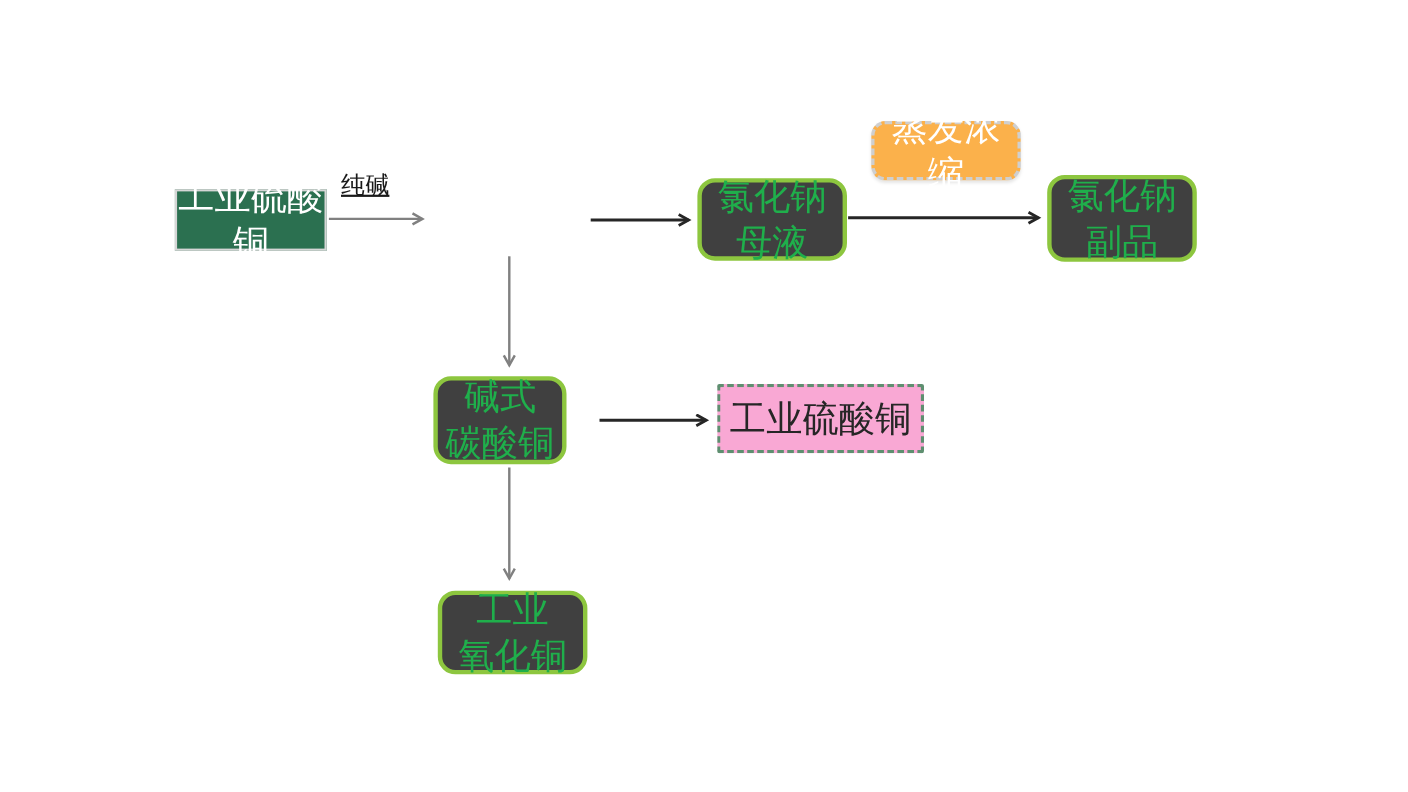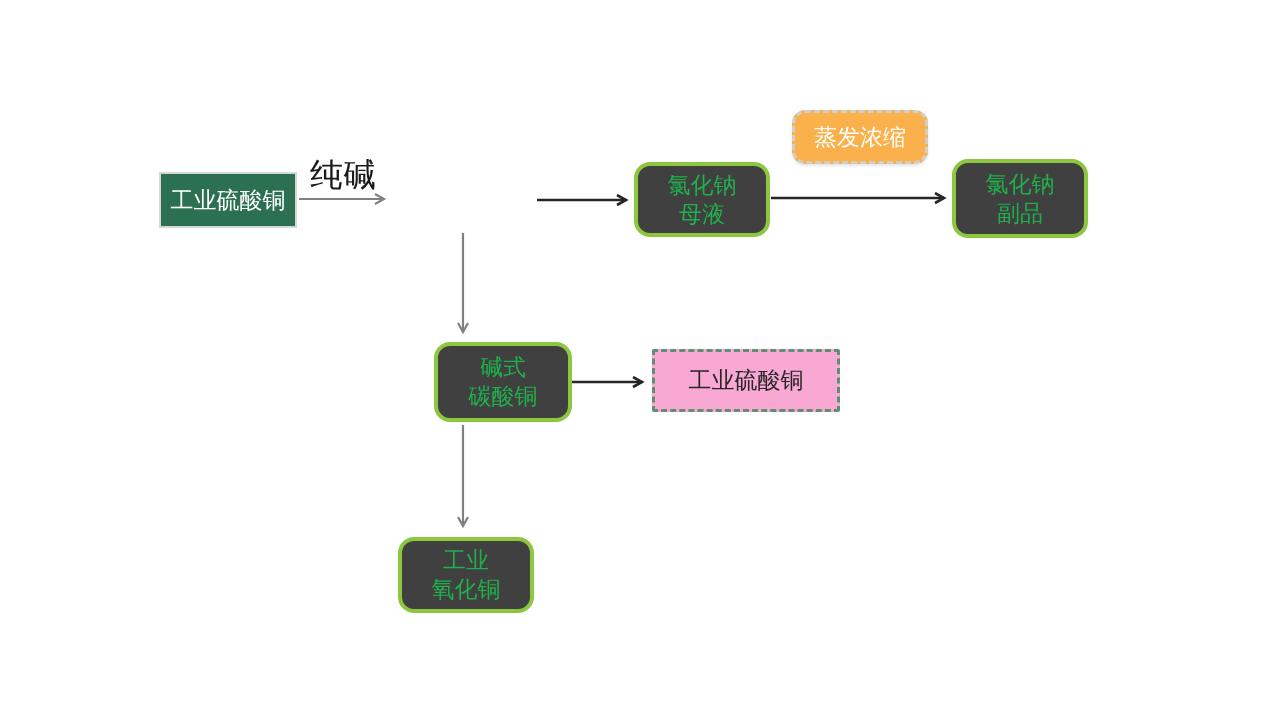--- a/index.html
+++ b/index.html
@@ -21,21 +21,21 @@
   }
   .arrow-black { stroke: #262626; stroke-width: 2.6; fill: none; }
   .arrow-gray  { stroke: #808080; stroke-width: 2.2; fill: none; }
 
   .box {
     position: absolute;
     display: flex;
     align-items: center;
     justify-content: center;
     text-align: center;
-    font-size: 23px;
+    font-size: 33px;
     line-height: 1.26;
     white-space: pre-line;
   }
 
   .solid-dark-green {
     background: #2B7050;
     border: 2px solid #D6D6D6;
     color: #ffffff;
   }
 
@@ -57,32 +57,33 @@
   .dashed-outline {
     background: #f9a8d4;
     border: 3px dashed #5E8F70;
     border-radius: 2px;
     color: #262626;
   }
 
   .edge-label {
     position: absolute;
     color: #1A1A1A;
-    font-size: 33px;
+    font-size: 22px;
     white-space: nowrap;
+    text-decoration: underline;
   }
 
   
   #node-copper-waste        { left: 159px; top: 172px; width: 138px; height: 56px; }
   #label-soda               { left: 310px; top: 153px; }
   #node-neutralize          { left: 391px; top: 172px; width: 144px; height: 59px; }
   #node-nacl-mother         { left: 634px; top: 162px; width: 136px; height: 75px; }
   #node-evaporate           { left: 792px; top: 110px; width: 136px; height: 54px; }
   #node-nacl-byproduct      { left: 952px; top: 159px; width: 136px; height: 79px; }
-  #node-basic-carbonate     { left: 394px; top: 342px; width: 138px; height: 80px; margin-left: 40px; }
+  #node-basic-carbonate     { left: 394px; top: 342px; width: 121px; height: 80px; }
   #node-copper-sulfate      { left: 652px; top: 349px; width: 188px; height: 63px; }
   #node-copper-oxide        { left: 398px; top: 537px; width: 136px; height: 76px; }
 </style>
 </head>
 <body>
 
 <div class="stage">
 
   <svg class="arrows" width="1280" height="720" viewBox="0 0 1280 720" xmlns="http://www.w3.org/2000/svg">
     <defs>

